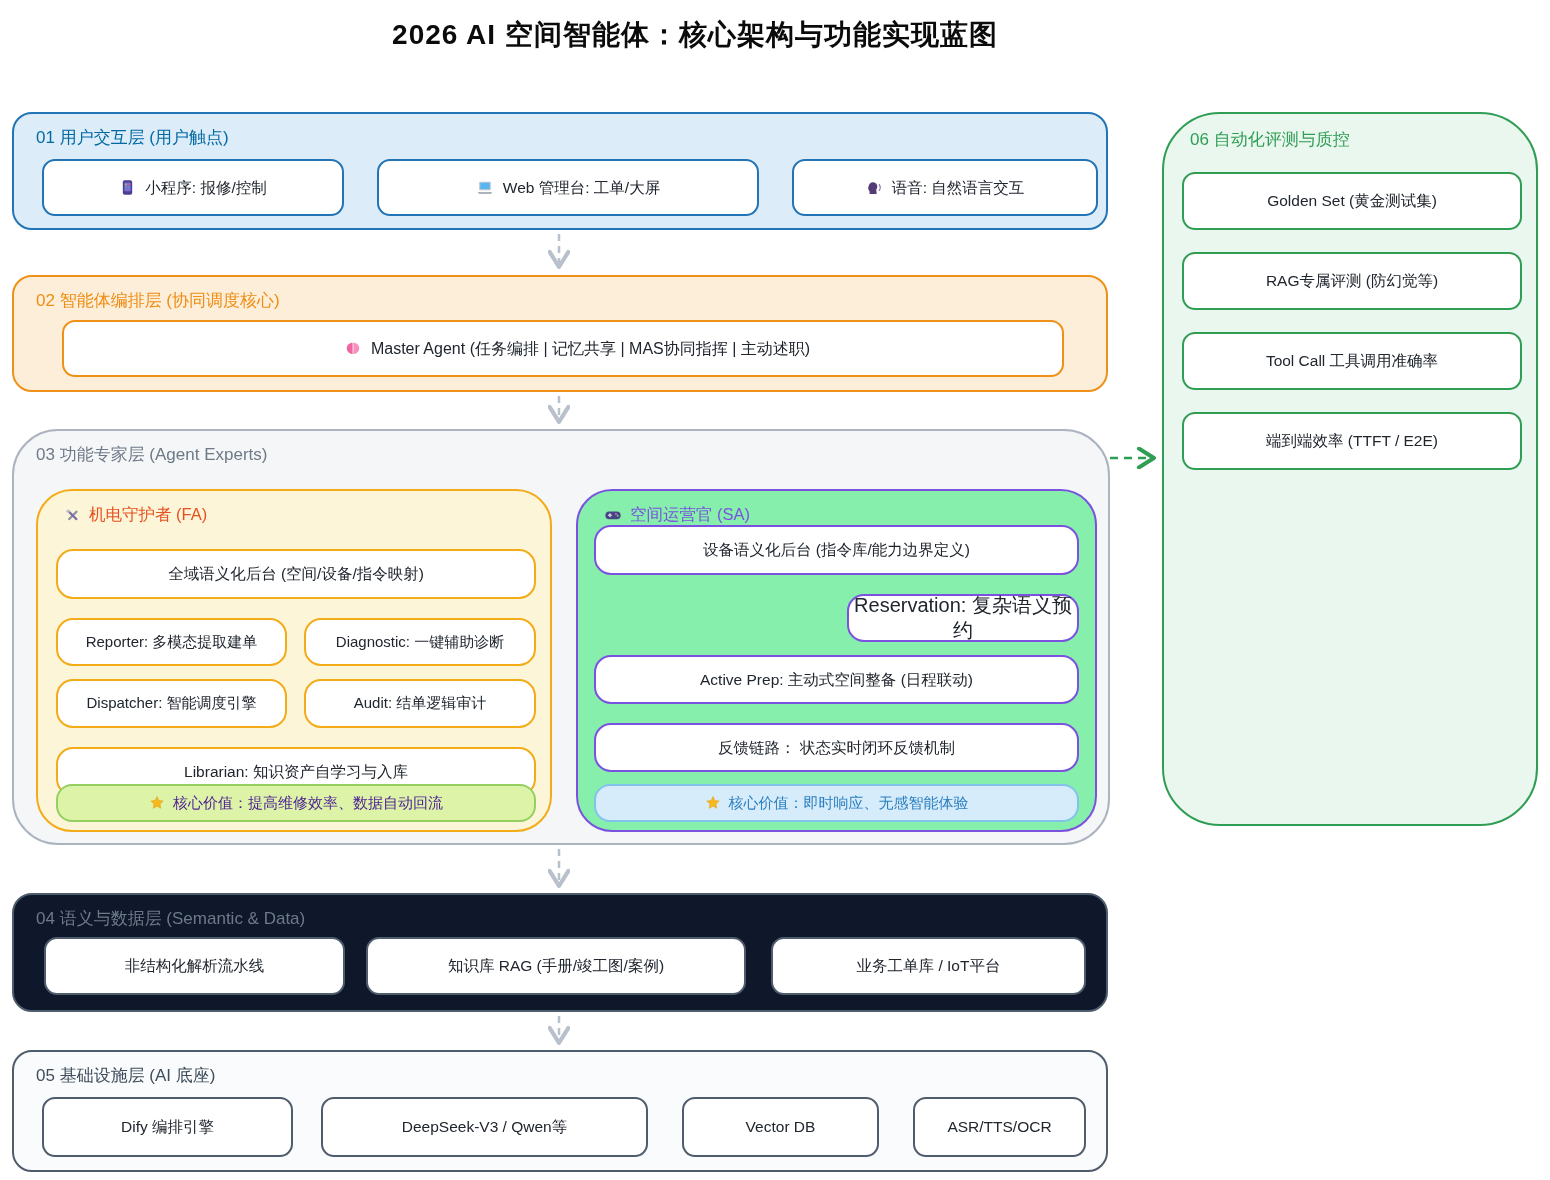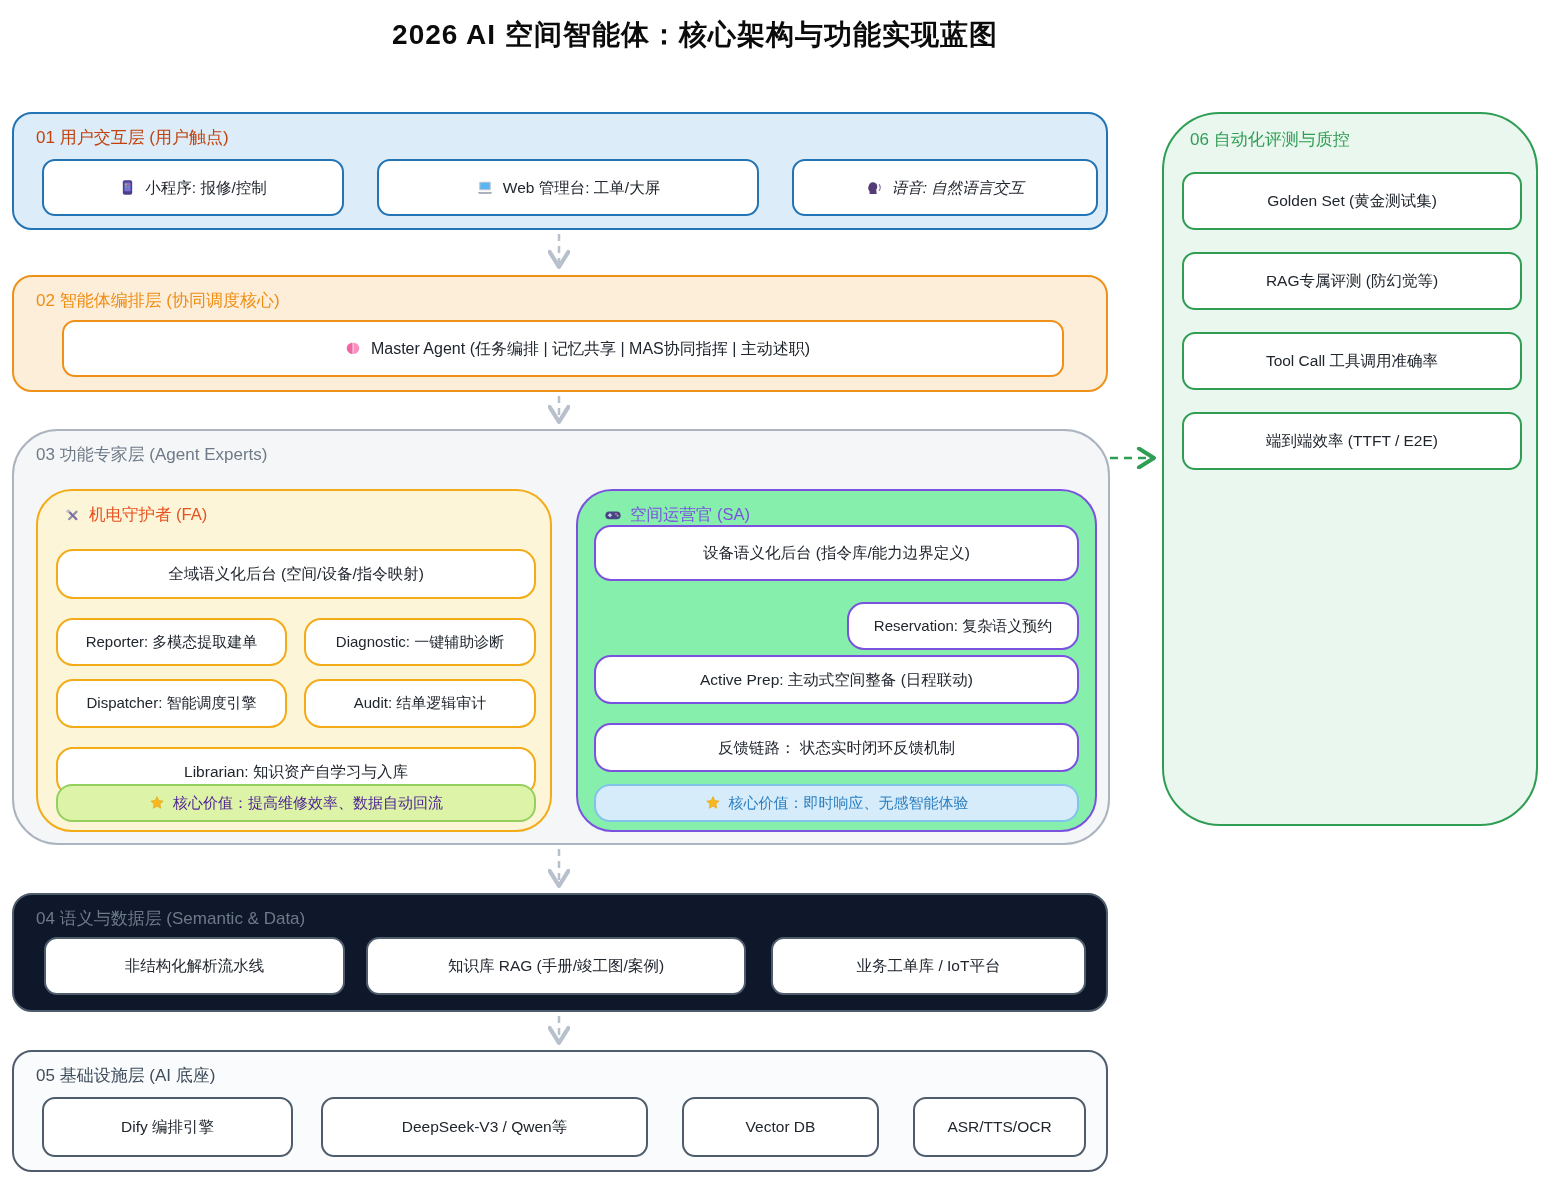--- a/index.html
+++ b/index.html
@@ -6,21 +6,21 @@
   body { font-family:"Liberation Sans","DejaVu Sans",sans-serif; }
   .canvas { position:relative; width:1550px; height:1180px; background:#fff; overflow:hidden; }
 
   .main-title { position:absolute; top:16px; left:0; width:1390px; text-align:center;
                 font-size:28px; font-weight:700; color:#0b0b0b; letter-spacing:1px; }
 
   .layer { position:absolute; box-sizing:border-box; border:2px solid; }
   .layer-title { position:absolute; left:22px; top:12px; font-size:17px; white-space:nowrap; }
 
   .l01 { background:#dcedf9; border-color:#2274b5; border-radius:20px; }
-  .l01 .layer-title { color:#c2410c; }
+  .l01 .layer-title { color:#0369a1; }
   .l02 { background:#fdeeda; border-color:#ef9118; border-radius:20px; }
   .l02 .layer-title { color:#ef8d13; }
   .l03 { background:#f5f6f8; border-color:#abb4bf; border-radius:46px; }
   .l03 .layer-title { color:#6e7a87; }
   .l04 { background:#0f172a; border-color:#4e5c6b; border-radius:20px; }
   .l04 .layer-title { color:#6d7a88; }
   .l05 { background:#fafbfc; border-color:#4e5c6b; border-radius:20px; }
   .l05 .layer-title { color:#3f4e5d; }
   .l06 { background:#eaf7ef; border-color:#2f9e54; border-radius:58px; }
   .l06 .layer-title { color:#2f9e54; left:26px; top:14px; }
@@ -75,21 +75,21 @@
     <div class="node blue" style="left:363px; top:45px; width:382px; height:57px;">
       <span class="icon">
           <svg width="18" height="18" viewBox="0 0 20 20">
             <rect x="3.5" y="3" width="13" height="9.5" rx="1" fill="#bfc7d1"></rect>
             <rect x="4.8" y="4.2" width="10.4" height="7" fill="#57b6f2"></rect>
             <path d="M2 14.5 h16 l-1.2 2.3 h-13.6 z" fill="#aab3be"></path>
           </svg>
         </span>
       <span>Web 管理台: 工单/大屏</span>
     </div>
-    <div class="node blue" style="left:778px; top:45px; width:306px; height:57px;font-style:italic;">
+    <div class="node blue" style="left:778px; top:45px; width:306px; height:57px;">
       <span class="icon">
           <svg width="17" height="17" viewBox="0 0 20 20">
             <path d="M4.2 17.5 v-3.1 c-1.5-1.5 -2-3.5 -1.2-5.8 C3.8 5.2 6.1 3.6 8.7 3.9 c2.6 .3 4.4 2.2 4.6 4.7 .1 1.4 -.3 2.7 -1.2 3.8 l.4 5.1 z" fill="#533b78"></path>
             <path d="M15.6 6.6 q2.4 3.4 0 6.8" stroke="#8e7ab5" stroke-width="1.4" fill="none" stroke-linecap="round"></path>
           </svg>
         </span>
       <span>语音: 自然语言交互</span>
     </div>
   </div>
 
@@ -154,24 +154,24 @@
             <svg width="18" height="18" viewBox="0 0 20 20">
               <rect x="1.5" y="6" width="17" height="8.6" rx="4.3" fill="#474583"></rect>
               <rect x="4.4" y="9.4" width="4.4" height="1.7" rx="0.7" fill="#cdd3ee"></rect>
               <rect x="5.8" y="8" width="1.7" height="4.4" rx="0.7" fill="#cdd3ee"></rect>
               <circle cx="13.3" cy="8.8" r="1" fill="#e4899d"></circle>
               <circle cx="15.2" cy="10.8" r="1" fill="#8fd0a0"></circle>
             </svg>
           </span>
         <span>空间运营官 (SA)</span>
       </div>
-      <div class="node purple" style="left:16px; top:34px; width:485px; height:56px;">
+      <div class="node purple" style="left:16px; top:34px; width:485px; height:50px;">
         <span>设备语义化后台 (指令库/能力边界定义)</span>
       </div>
-      <div class="node purple" style="left:269px; top:111px; width:232px; height:48px; font-size:15px;">
+      <div class="node purple" style="left:269px; top:103px; width:232px; height:48px; font-size:20px;">
         <span>Reservation: 复杂语义预约</span>
       </div>
       <div class="node purple" style="left:16px; top:164px; width:485px; height:49px;">
         <span>Active Prep: 主动式空间整备 (日程联动)</span>
       </div>
       <div class="node purple" style="left:16px; top:232px; width:485px; height:49px;">
         <span>反馈链路： 状态实时闭环反馈机制</span>
       </div>
       <div class="core sa-core" style="left:16px; top:293px; width:485px; height:38px;">
         <span class="icon">

